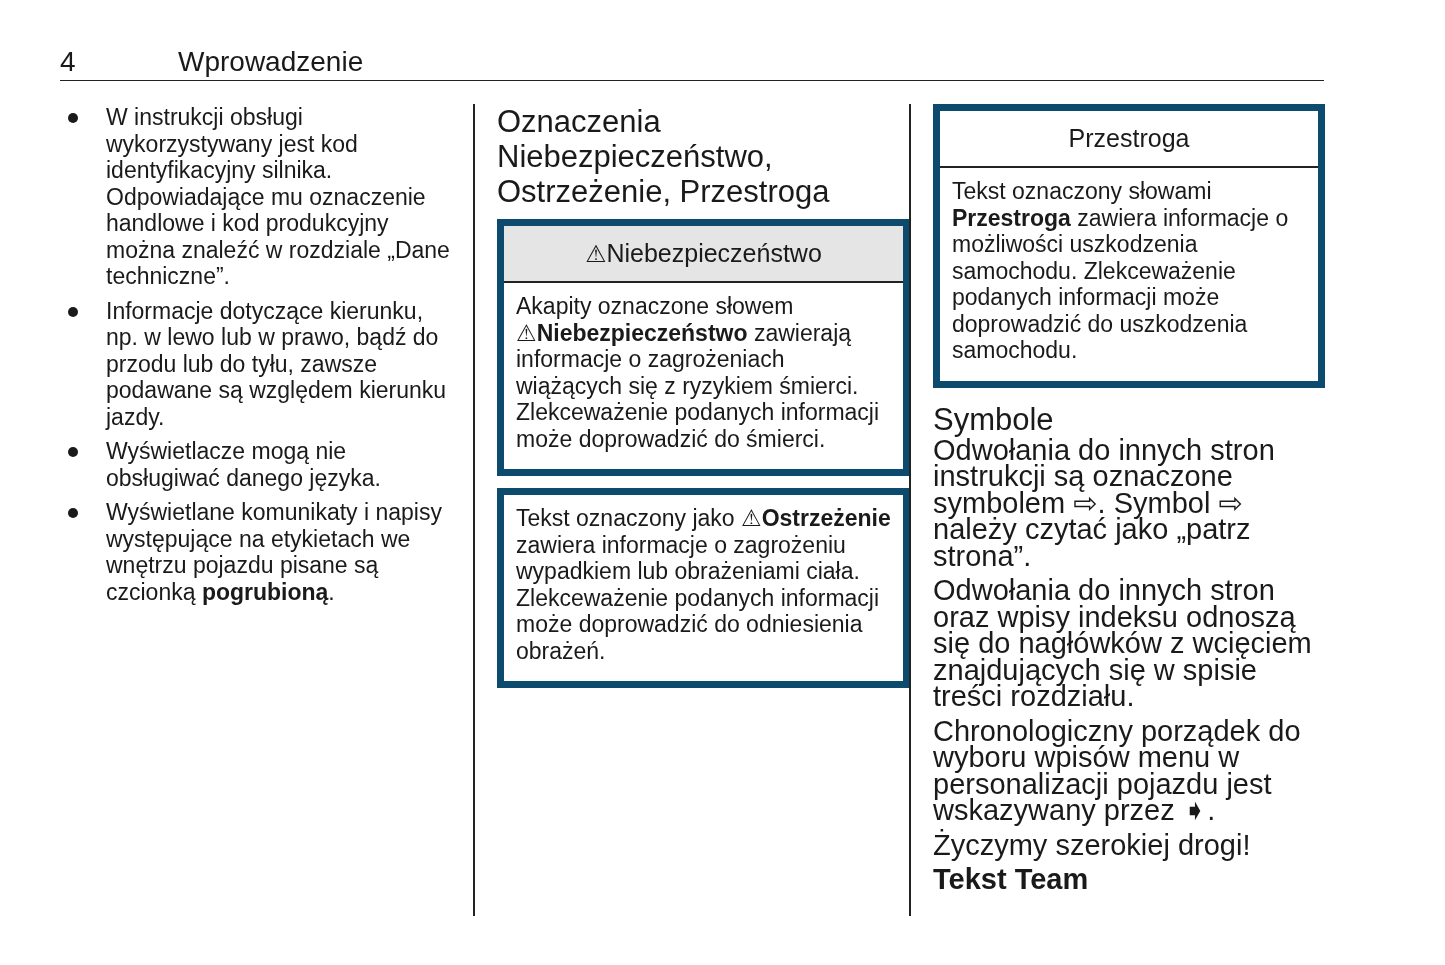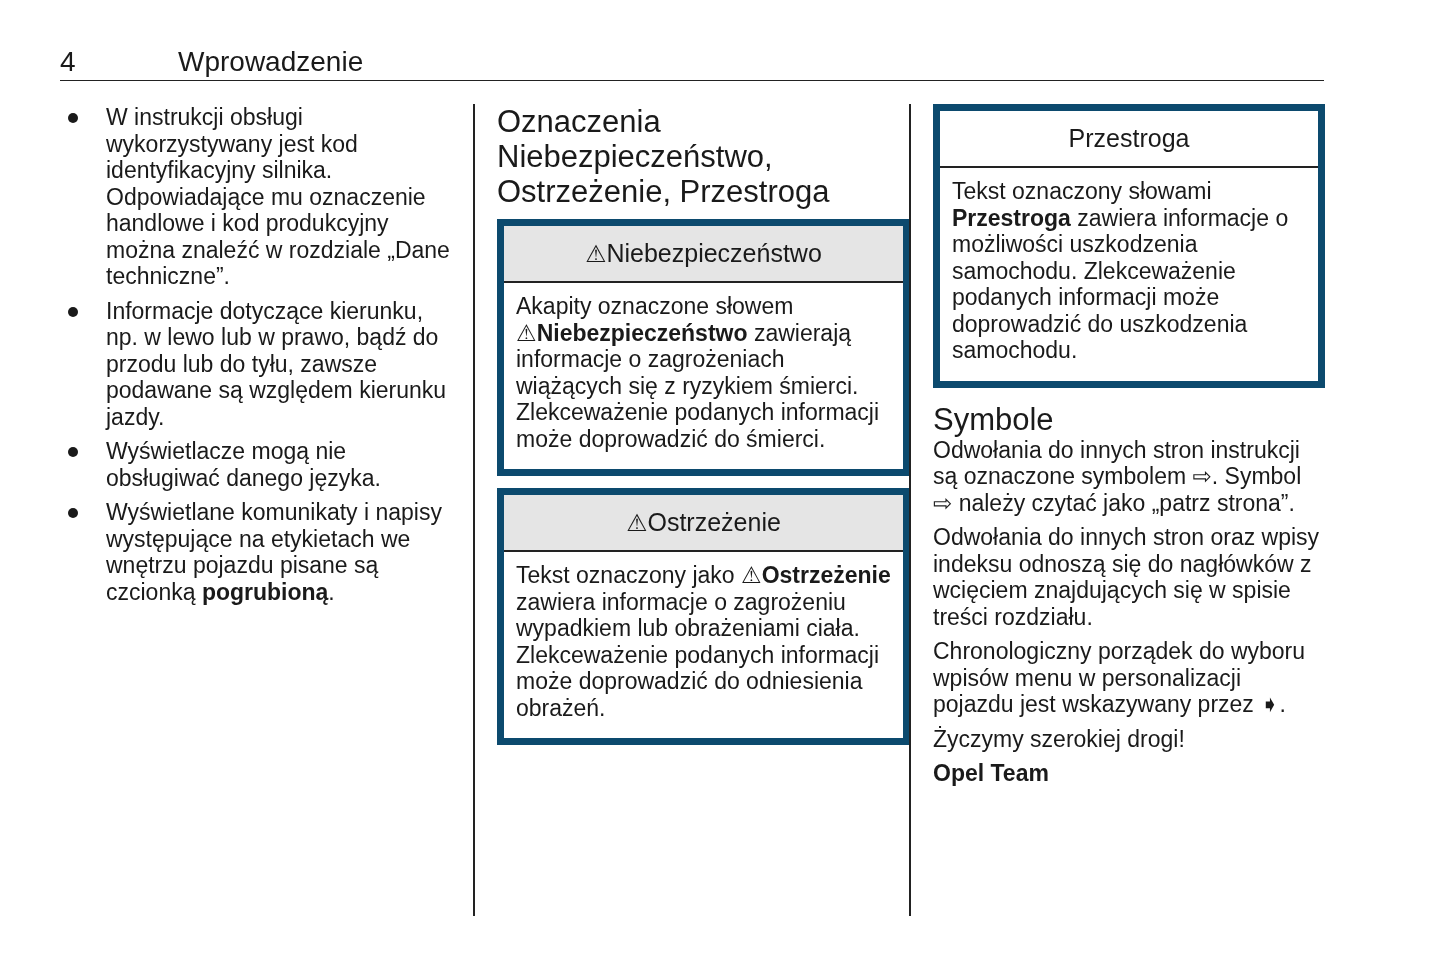--- a/index.html
+++ b/index.html
@@ -14,21 +14,21 @@
   .vline{position:absolute;top:104px;width:1.5px;height:812px;background:#222;}
   ul{list-style:none;margin:0;padding:0;}
   li{position:relative;padding-left:46px;font-size:23px;line-height:26.5px;margin-bottom:8px;}
   li .dot{position:absolute;left:8px;top:9px;width:10px;height:10px;border-radius:50%;background:#1a1a1a;}
   b{font-weight:bold;}
   h2{margin:0;font-weight:normal;font-size:31px;line-height:35px;}
   .box{border:7px solid #0c4a6e;margin-top:10px;}
   .boxhead{background:#e5e5e5;border-bottom:2px solid #222;text-align:center;font-size:25px;height:55px;line-height:55px;}
   .boxhead.white{background:#fff;}
   .boxbody{padding:10px 12px 17px 12px;font-size:23px;line-height:26.5px;}
-  p{margin:0 0 8px 0;font-size:23px;line-height:26.5px;}
+  p{margin:0 0 8px 0;font-size:29px;line-height:26.5px;}
   .warn{font-size:0.95em;}
 </style>
 </head>
 <body>
 
 <div class="hdr">
   <span class="pnum">4</span>
   <span class="ptitle">Wprowadzenie</span>
 </div>
 
@@ -43,31 +43,30 @@
 
 <div class="vline" style="left:473px;"></div>
 
 <div class="col c2">
   <h2>Oznaczenia Niebezpieczeństwo, Ostrzeżenie, Przestroga</h2>
   <div class="box">
     <div class="boxhead"><span class="warn">⚠</span><span>Niebezpieczeństwo</span></div>
     <div class="boxbody"><span>Akapity oznaczone słowem </span><span>⚠</span><b>Niebezpieczeństwo</b><span> zawierają informacje o zagrożeniach wiążących się z ryzykiem śmierci. Zlekceważenie podanych informacji może doprowadzić do śmierci.</span></div>
   </div>
   <div class="box" style="margin-top:12px;">
-    <div class="boxhead"><span class="warn">⚠</span><span>Ostrzeżenie</span></div>
     <div class="boxbody"><span>Tekst oznaczony jako </span><span>⚠</span><b>Ostrzeżenie</b><span> zawiera informacje o zagrożeniu wypadkiem lub obrażeniami ciała. Zlekceważenie podanych informacji może doprowadzić do odniesienia obrażeń.</span></div>
   </div>
 </div>
 
 <div class="vline" style="left:909px;"></div>
 
 <div class="col c3">
   <div class="box" style="margin-top:0;">
     <div class="boxhead white">Przestroga</div>
     <div class="boxbody"><span>Tekst oznaczony słowami </span><b>Przestroga</b><span> zawiera informacje o możliwości uszkodzenia samochodu. Zlekceważenie podanych informacji może doprowadzić do uszkodzenia samochodu.</span></div>
   </div>
   <h2 style="margin-top:14px;">Symbole</h2>
   <p><span>Odwołania do innych stron instrukcji są oznaczone symbolem </span><span>⇨</span><span>. Symbol </span><span>⇨</span><span> należy czytać jako „patrz strona”.</span></p>
   <p>Odwołania do innych stron oraz wpisy indeksu odnoszą się do nagłówków z wcięciem znajdujących się w spisie treści rozdziału.</p>
   <p><span>Chronologiczny porządek do wyboru wpisów menu w personalizacji pojazdu jest wskazywany przez </span><span>➧</span><span>.</span></p>
   <p>Życzymy szerokiej drogi!</p>
-  <p><b>Opel Team</b></p>
+  <p><b>Tekst Team</b></p>
 </div>
 
 </body></html>

